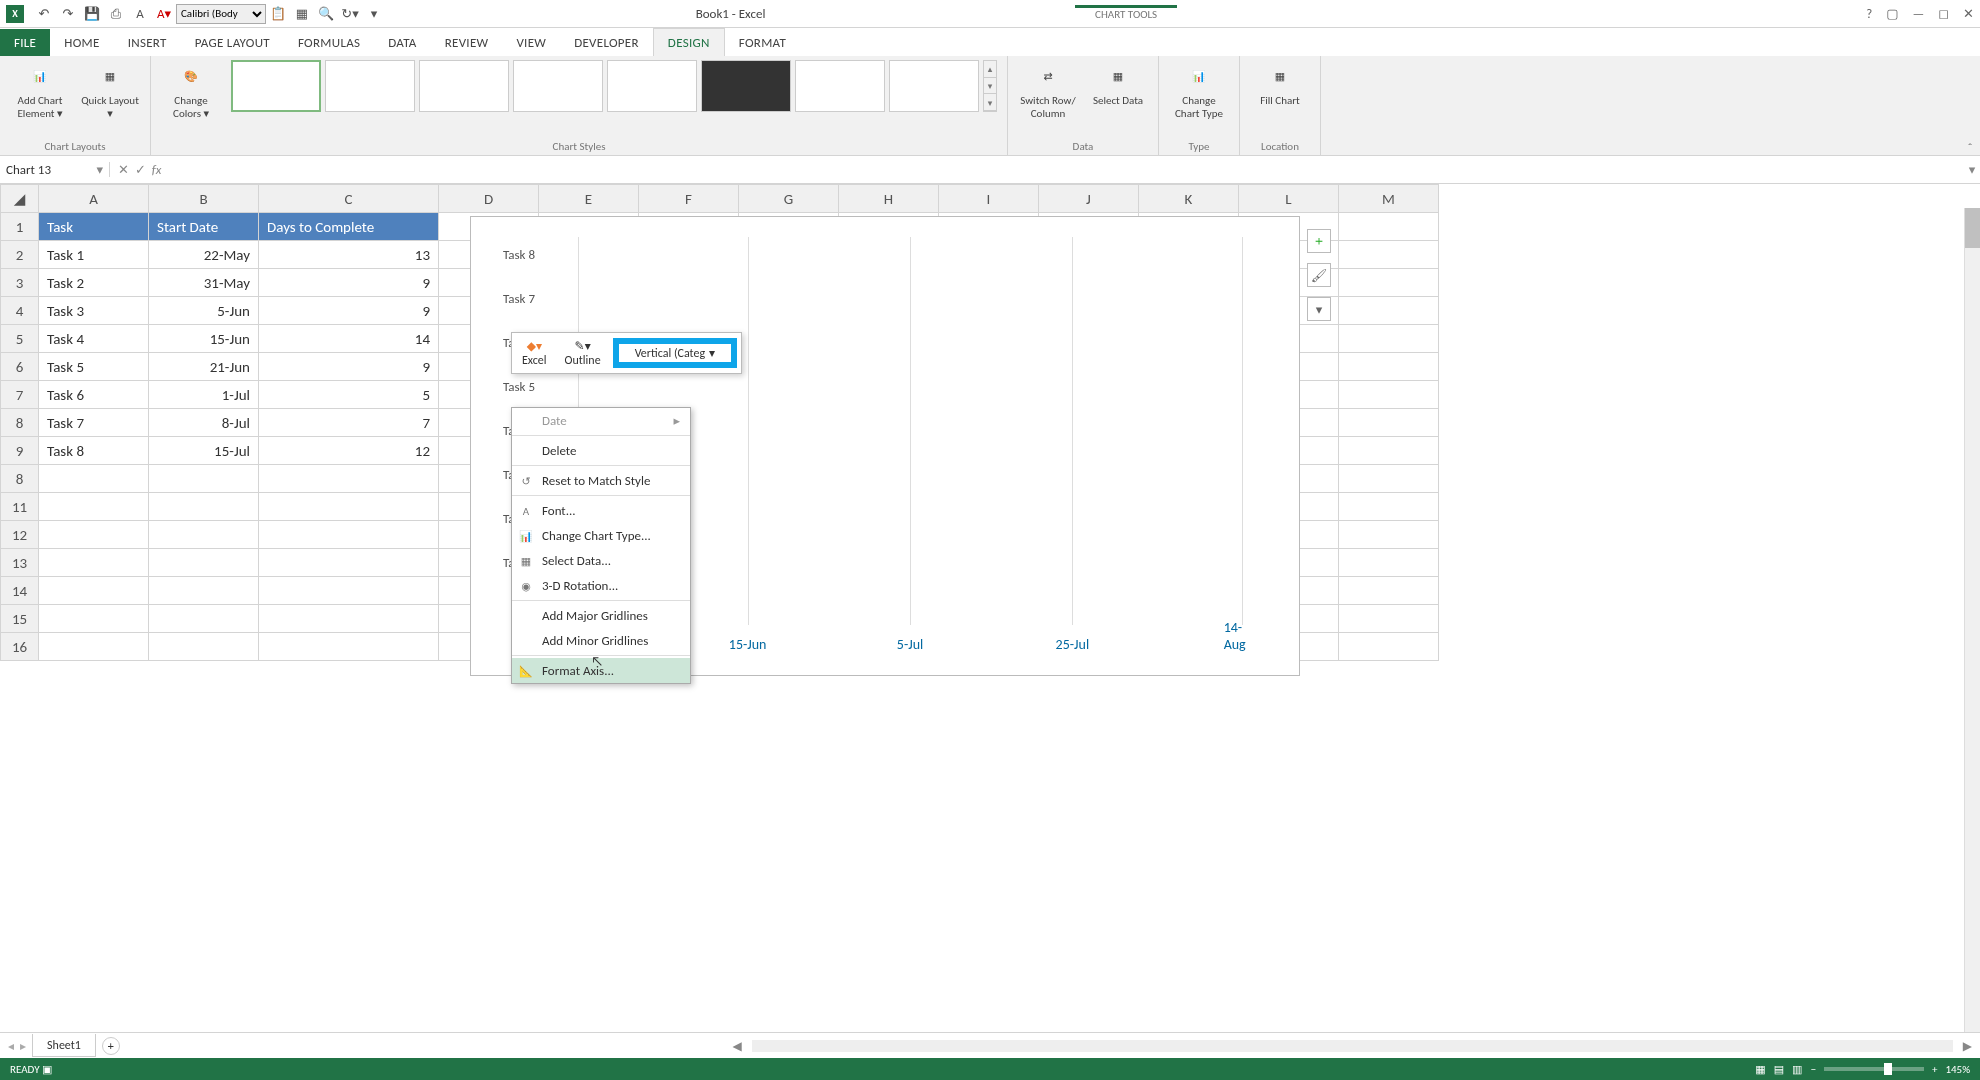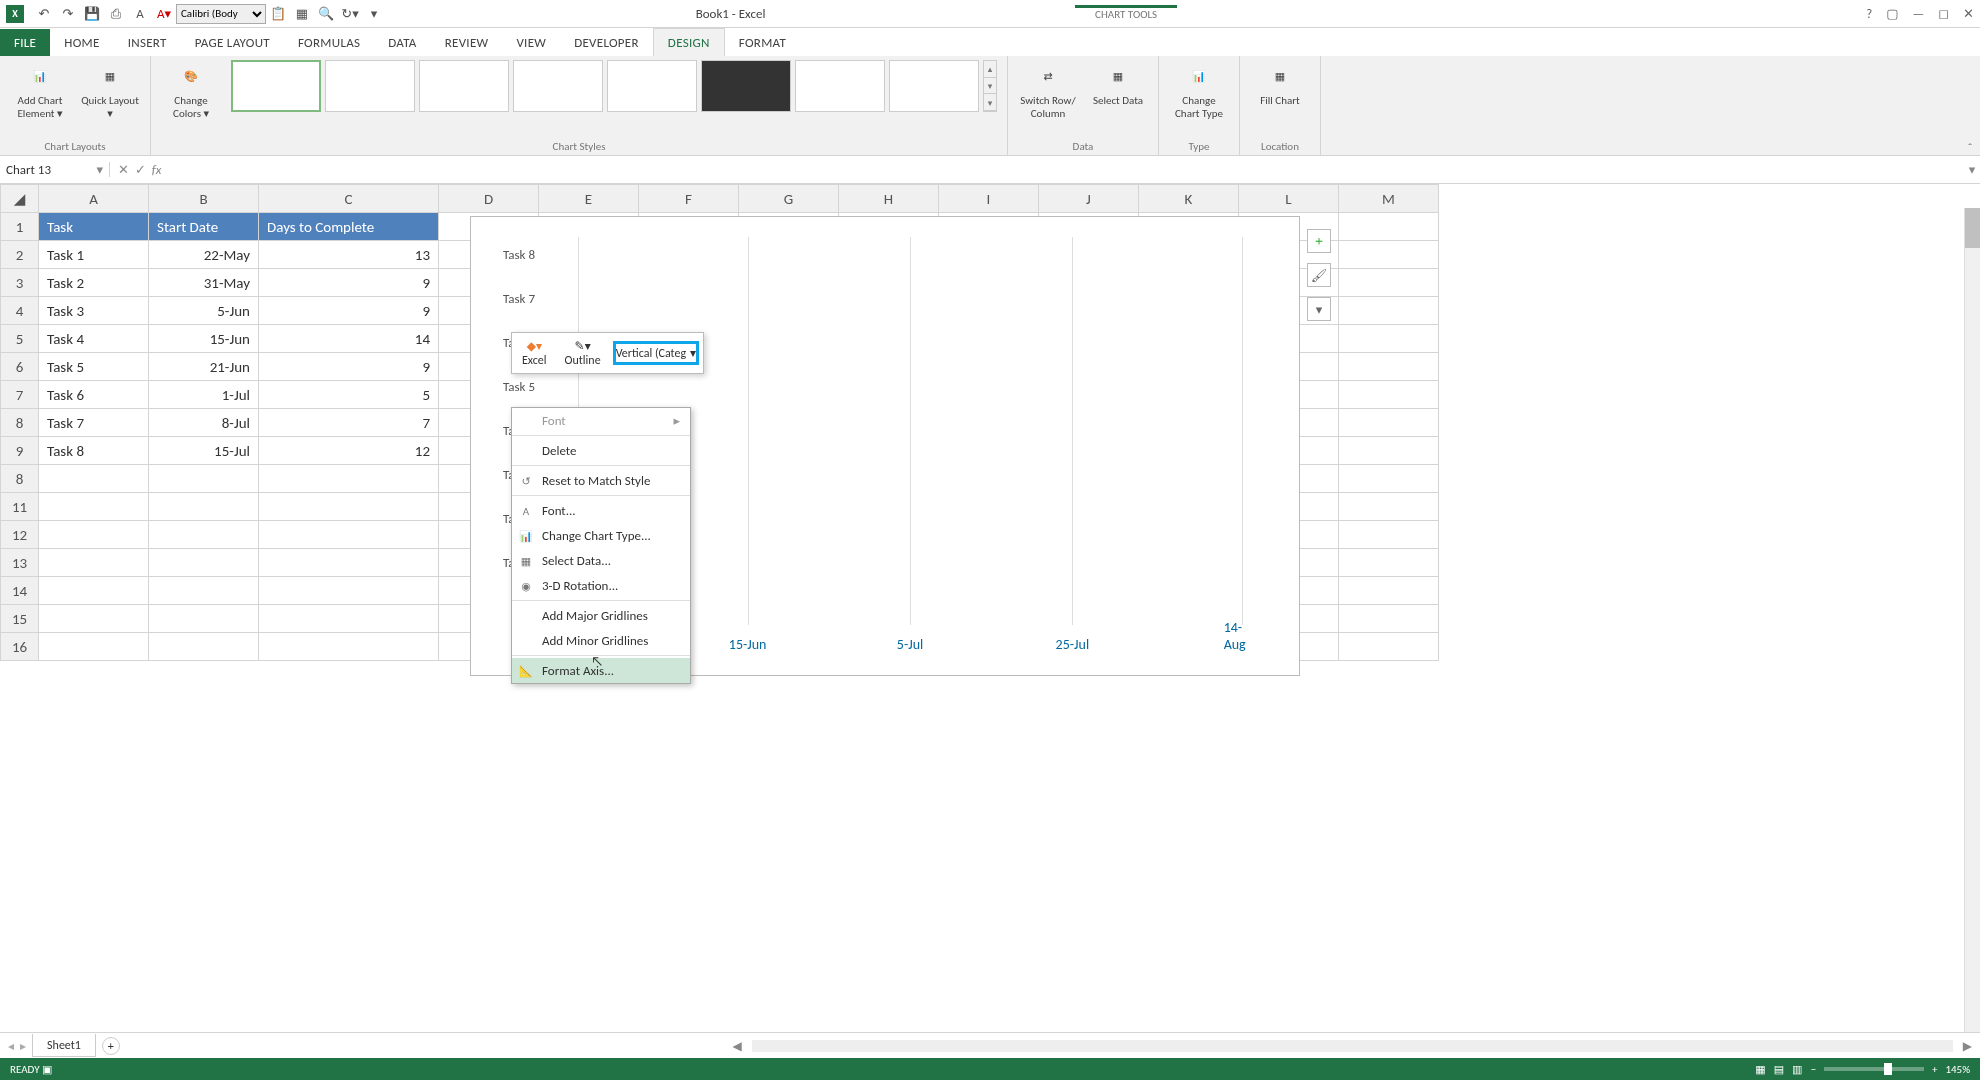--- a/index.html
+++ b/index.html
@@ -566,28 +566,28 @@
 
   <div class="mini-toolbar" style="left:40px; top:115px;">
     <div class="item">
       <span style="color:#ed7d31;">◆▾</span>
       <span>Excel</span>
     </div>
     <div class="item">
       <span>✎▾</span>
       <span>Outline</span>
     </div>
-    <div style="border:3px solid #0ea5e9;padding:2px 0;display:flex;align-items:flex-start;gap:4px;">
+    <div style="border:6px solid #0ea5e9;padding:2px 16px;display:flex;align-items:flex-start;gap:4px;">
       <span>Vertical (Categ</span>
           <span>▾</span>
     </div>
   </div>
 
   <div class="ctx-menu" style="left:40px; top:190px;">
-    <div class="ctx-item disabled"><span>Font</span><span style="float:right">▸</span></div>
+    <div class="ctx-item disabled"><span>Date</span><span style="float:right">▸</span></div>
     <div class="ctx-sep"></div>
     <div class="ctx-item">Delete</div>
     <div class="ctx-sep"></div>
     <div class="ctx-item"><span class="ctx-ico">↺</span><span>Reset to Match Style</span></div>
     <div class="ctx-sep"></div>
     <div class="ctx-item"><span class="ctx-ico">A</span><span>Font...</span></div>
     <div class="ctx-item"><span class="ctx-ico">📊</span><span>Change Chart Type...</span></div>
     <div class="ctx-item"><span class="ctx-ico">▦</span><span>Select Data...</span></div>
     <div class="ctx-item"><span class="ctx-ico">◉</span><span>3-D Rotation...</span></div>
     <div class="ctx-sep"></div>

